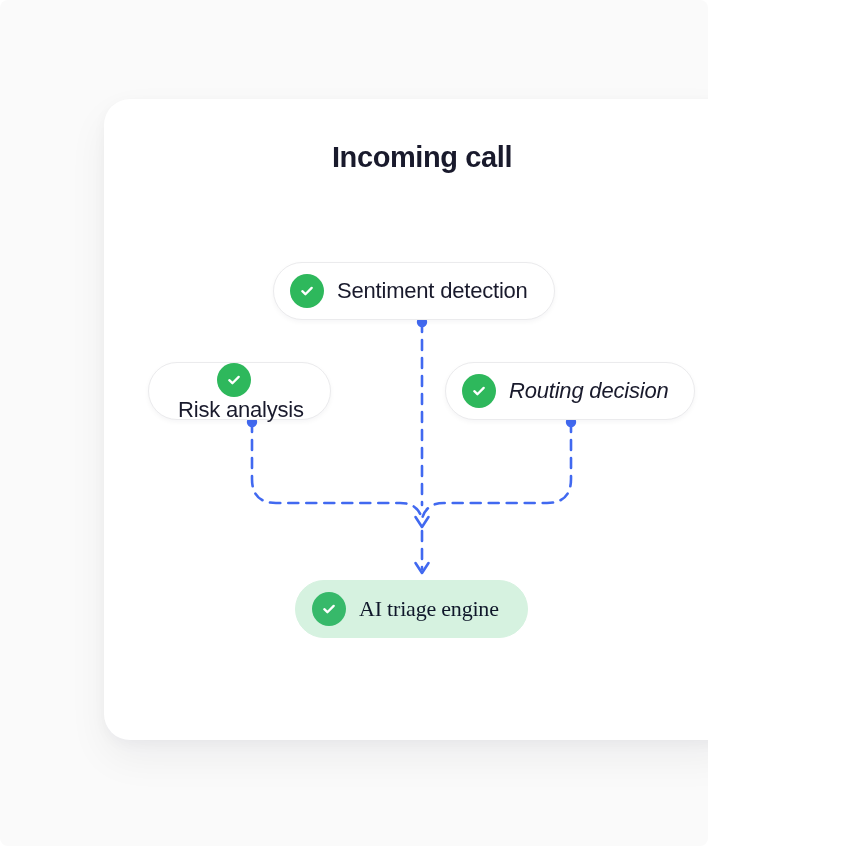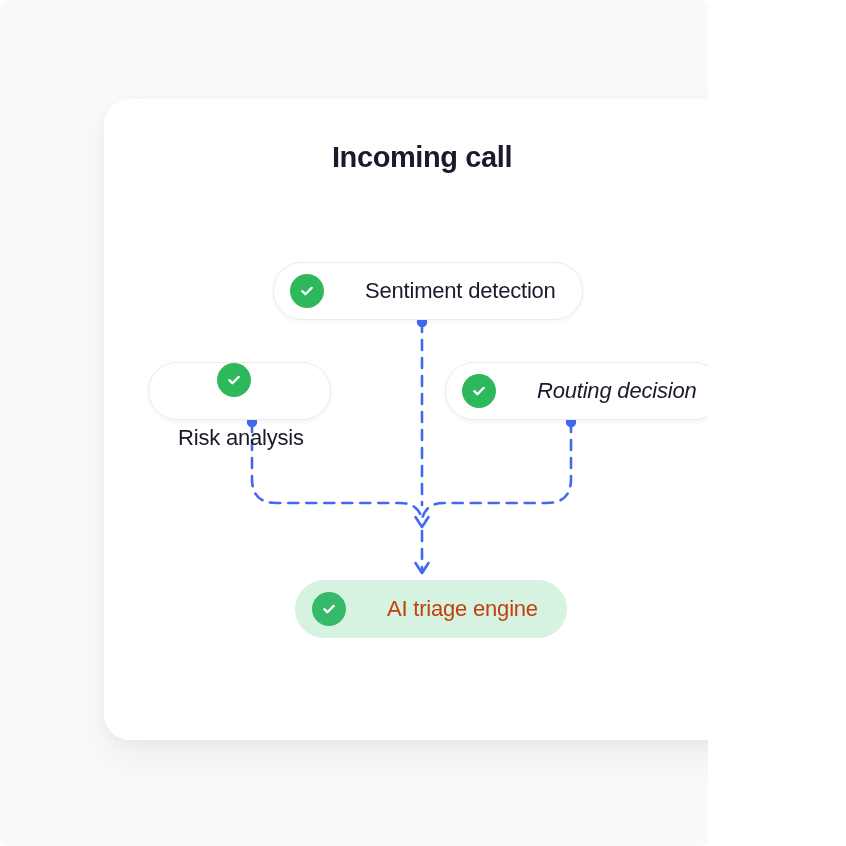--- a/index.html
+++ b/index.html
@@ -66,21 +66,20 @@
     display: flex;
     align-items: center;
     box-sizing: border-box;
     height: 58px;
     padding: 0 26px 0 16px;
     border-radius: 29px;
     background: #ffffff;
     border: 1px solid #ebebed;
     box-shadow: 0 2px 5px rgba(17, 20, 45, 0.045);
     white-space: nowrap;
-    gap: 28px;
   }
   .pill .label {
     margin-left: 13px;
     font-size: 22px;
     font-weight: 500;
     letter-spacing: -0.2px;
     color: #191a2c;
   }
 
   .pill-sentiment { left: 169px; top: 163px; }
@@ -88,21 +87,21 @@
   .pill-routing   { left: 341px; top: 263px; font-style: italic; }
 
   .pill-triage {
     left: 191px;
     top: 481px;
     background: #d6f2e0;
     border-color: #d6f2e0;
     box-shadow: none;
     padding: 0 28px 0 16px;
   }
-  .pill-triage .label { color: #c2410c; }
+  .pill-triage .label { color: #0f172a; font-family: Liberation Serif, serif; }
 
   
   .check {
     width: 34px;
     height: 34px;
     flex: 0 0 34px;
     border-radius: 50%;
     background: #2eb85c;
     display: flex;
     align-items: center;

